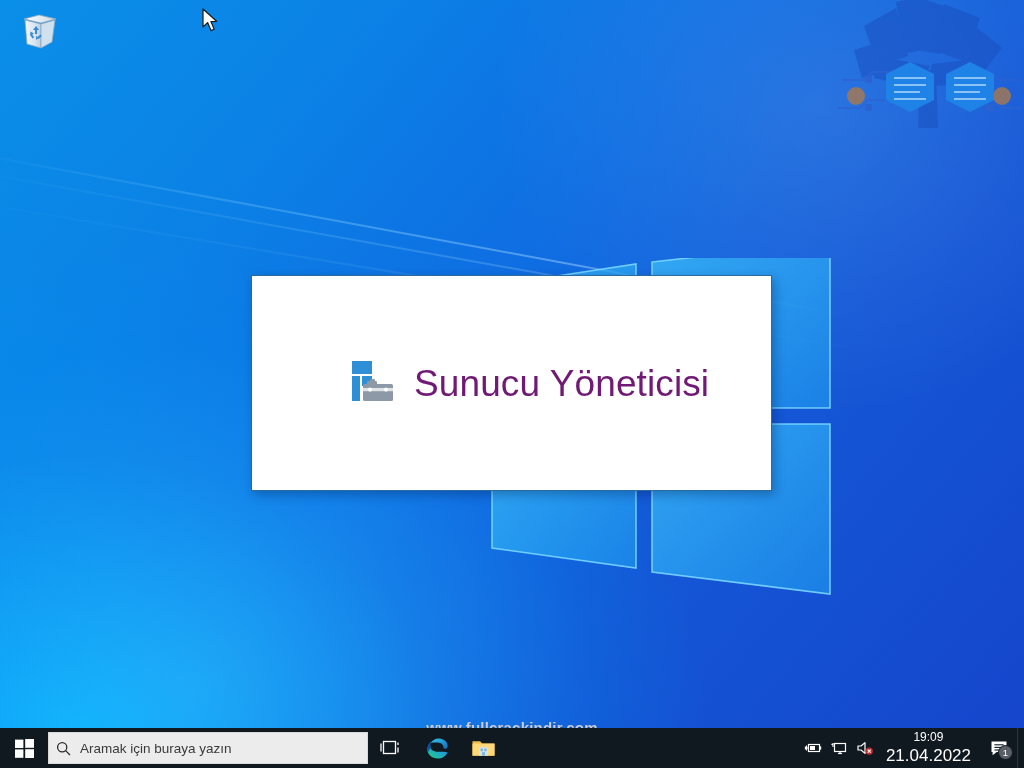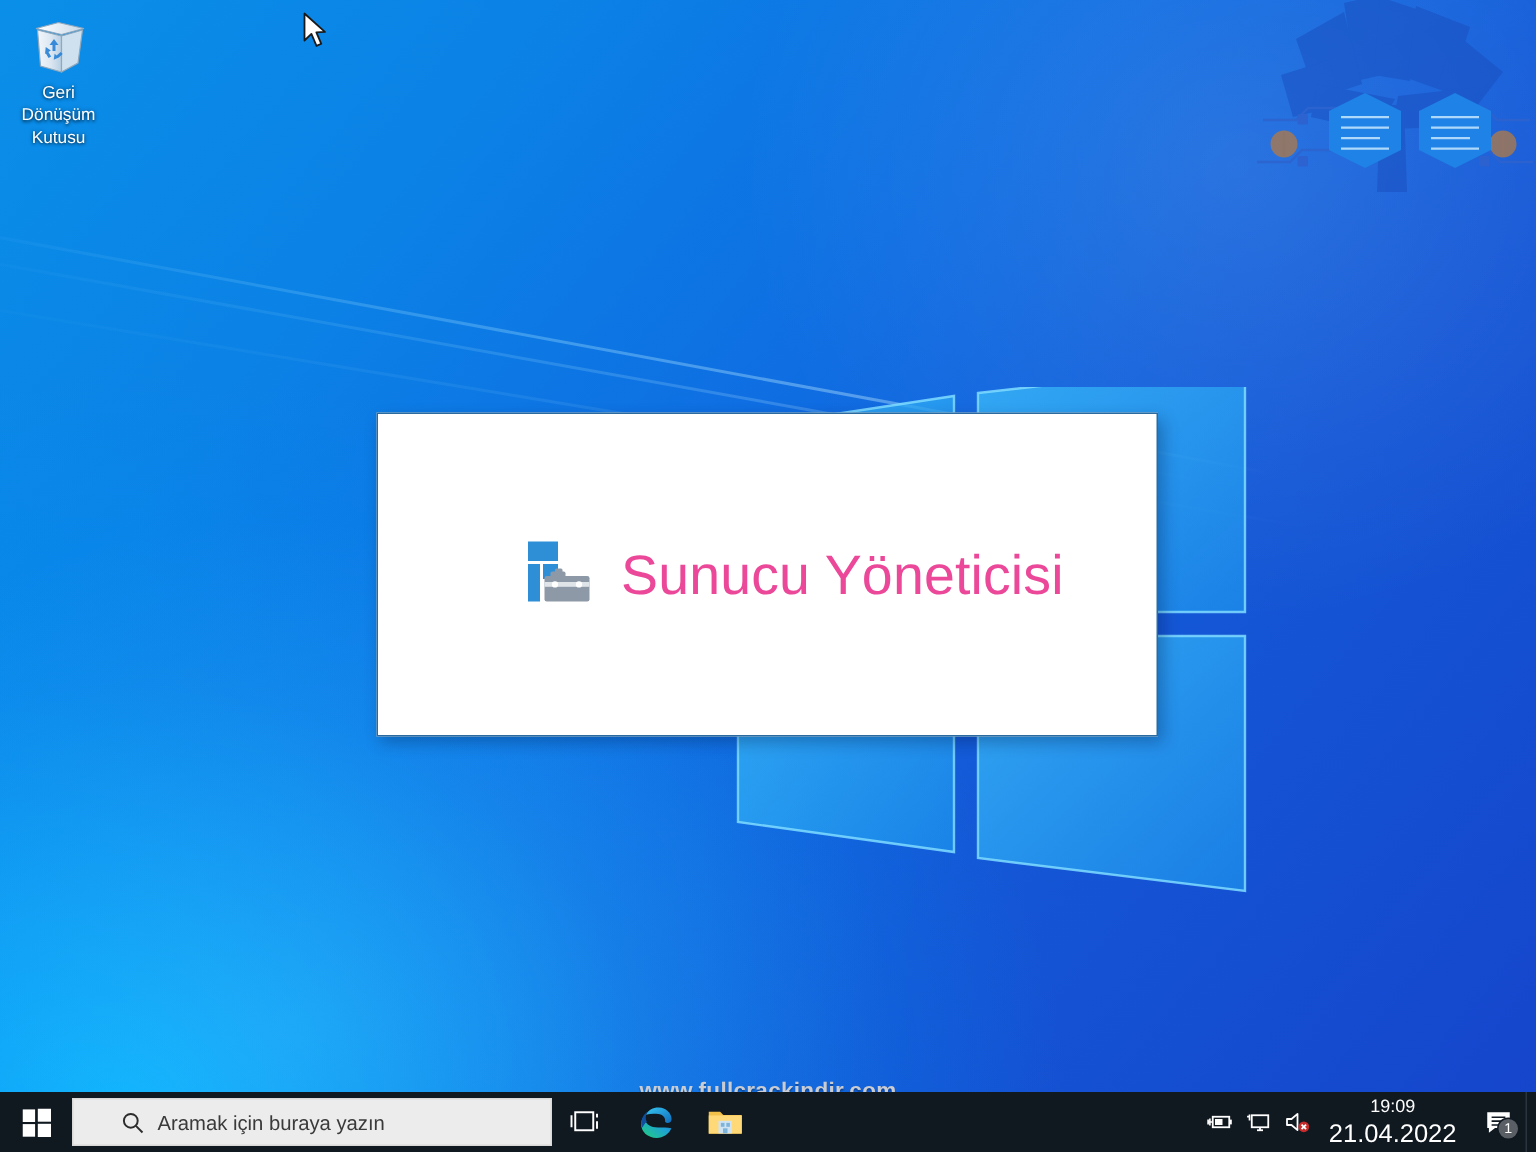--- a/index.html
+++ b/index.html
@@ -58,21 +58,21 @@
   
   #splash {
     position:absolute; left:251px; top:275px; width:521px; height:216px;
     background:#ffffff;
     border:1px solid #2a6a9e;
     box-shadow:3px 4px 10px rgba(0,20,60,0.30);
     display:flex; align-items:center;
   }
   #splash .splash-row { display:flex; align-items:center; margin-left:96px; gap:16px; }
   #splash .sm-title {
-    font-size:37px; font-weight:400; color:#ec4899; letter-spacing:0.1px;
+    font-size:37px; font-weight:400; color:#701a75; letter-spacing:0.1px;
     white-space:nowrap; line-height:1;
   }
 
   
   #cursor { position:absolute; left:202px; top:8px; width:18px; height:26px; pointer-events:none; }
 
   
   #watermark {
     position:absolute; left:0; right:0; top:719px; text-align:center;
     font-size:15px; font-weight:bold; color:#c9ccd2;
@@ -84,21 +84,21 @@
   #taskbar {
     position:absolute; left:0; bottom:0; width:1024px; height:40px;
     background:#101820; display:flex; align-items:center;
   }
   #start-button {
     width:48px; height:40px; display:flex; align-items:center; justify-content:center;
     cursor:default;
   }
   #search-box {
     width:320px; height:32px; margin-left:0px; background:#ececec;
-    display:flex; align-items:center; gap:9px; padding-left:32px;
+    display:flex; align-items:center; gap:9px; padding-left:7px;
     border:1px solid #d9d9d9; cursor:text;
   }
   #search-box .search-text {
     font-size:13.5px; color:#3a3a3a; white-space:nowrap;
   }
   .tb-icon {
     width:46px; height:40px; display:flex; align-items:center; justify-content:center;
     cursor:default;
   }
   #tb-left-group { display:flex; align-items:center; }
@@ -226,21 +226,20 @@
 
       <polygon points="8,12 24,16 24,40 10,36" fill="url(#binbody)" stroke="#8fa8bd" stroke-width="0.8"></polygon>
       <polygon points="24,16 38,12 35,34 24,40" fill="#cfe0ee" stroke="#8fa8bd" stroke-width="0.8"></polygon>
 
       <g fill="#2e86d8" opacity="0.95">
         <path d="M16,22 l3,-4 l3,4 l-2,0 l0,4 l-2,0 l0,-4 z"></path>
         <path d="M13,28 l0.5,-4.6 l3.4,2.2 l-1.6,1 l1.8,3 l-1.7,1 l-1.8,-3 z"></path>
         <path d="M23,30 l-4.2,1.8 l0.6,-4 l1.4,1.2 l2.6,-2.4 l1.4,1.4 l-2.6,2.4 z"></path>
       </g>
     </svg>
-    <div class="rb-label">Geri Dönüşüm Kutusu</div>
   </div>
 
   <div id="splash">
     <div class="splash-row">
       <svg width="50" height="48" viewBox="0 0 50 48">
 
         <rect x="4" y="2" width="20" height="13" fill="#2e8fd6"></rect>
         <rect x="4" y="17" width="8" height="25" fill="#2e8fd6"></rect>
         <rect x="14" y="17" width="10" height="10" fill="#2e8fd6"></rect>
 

